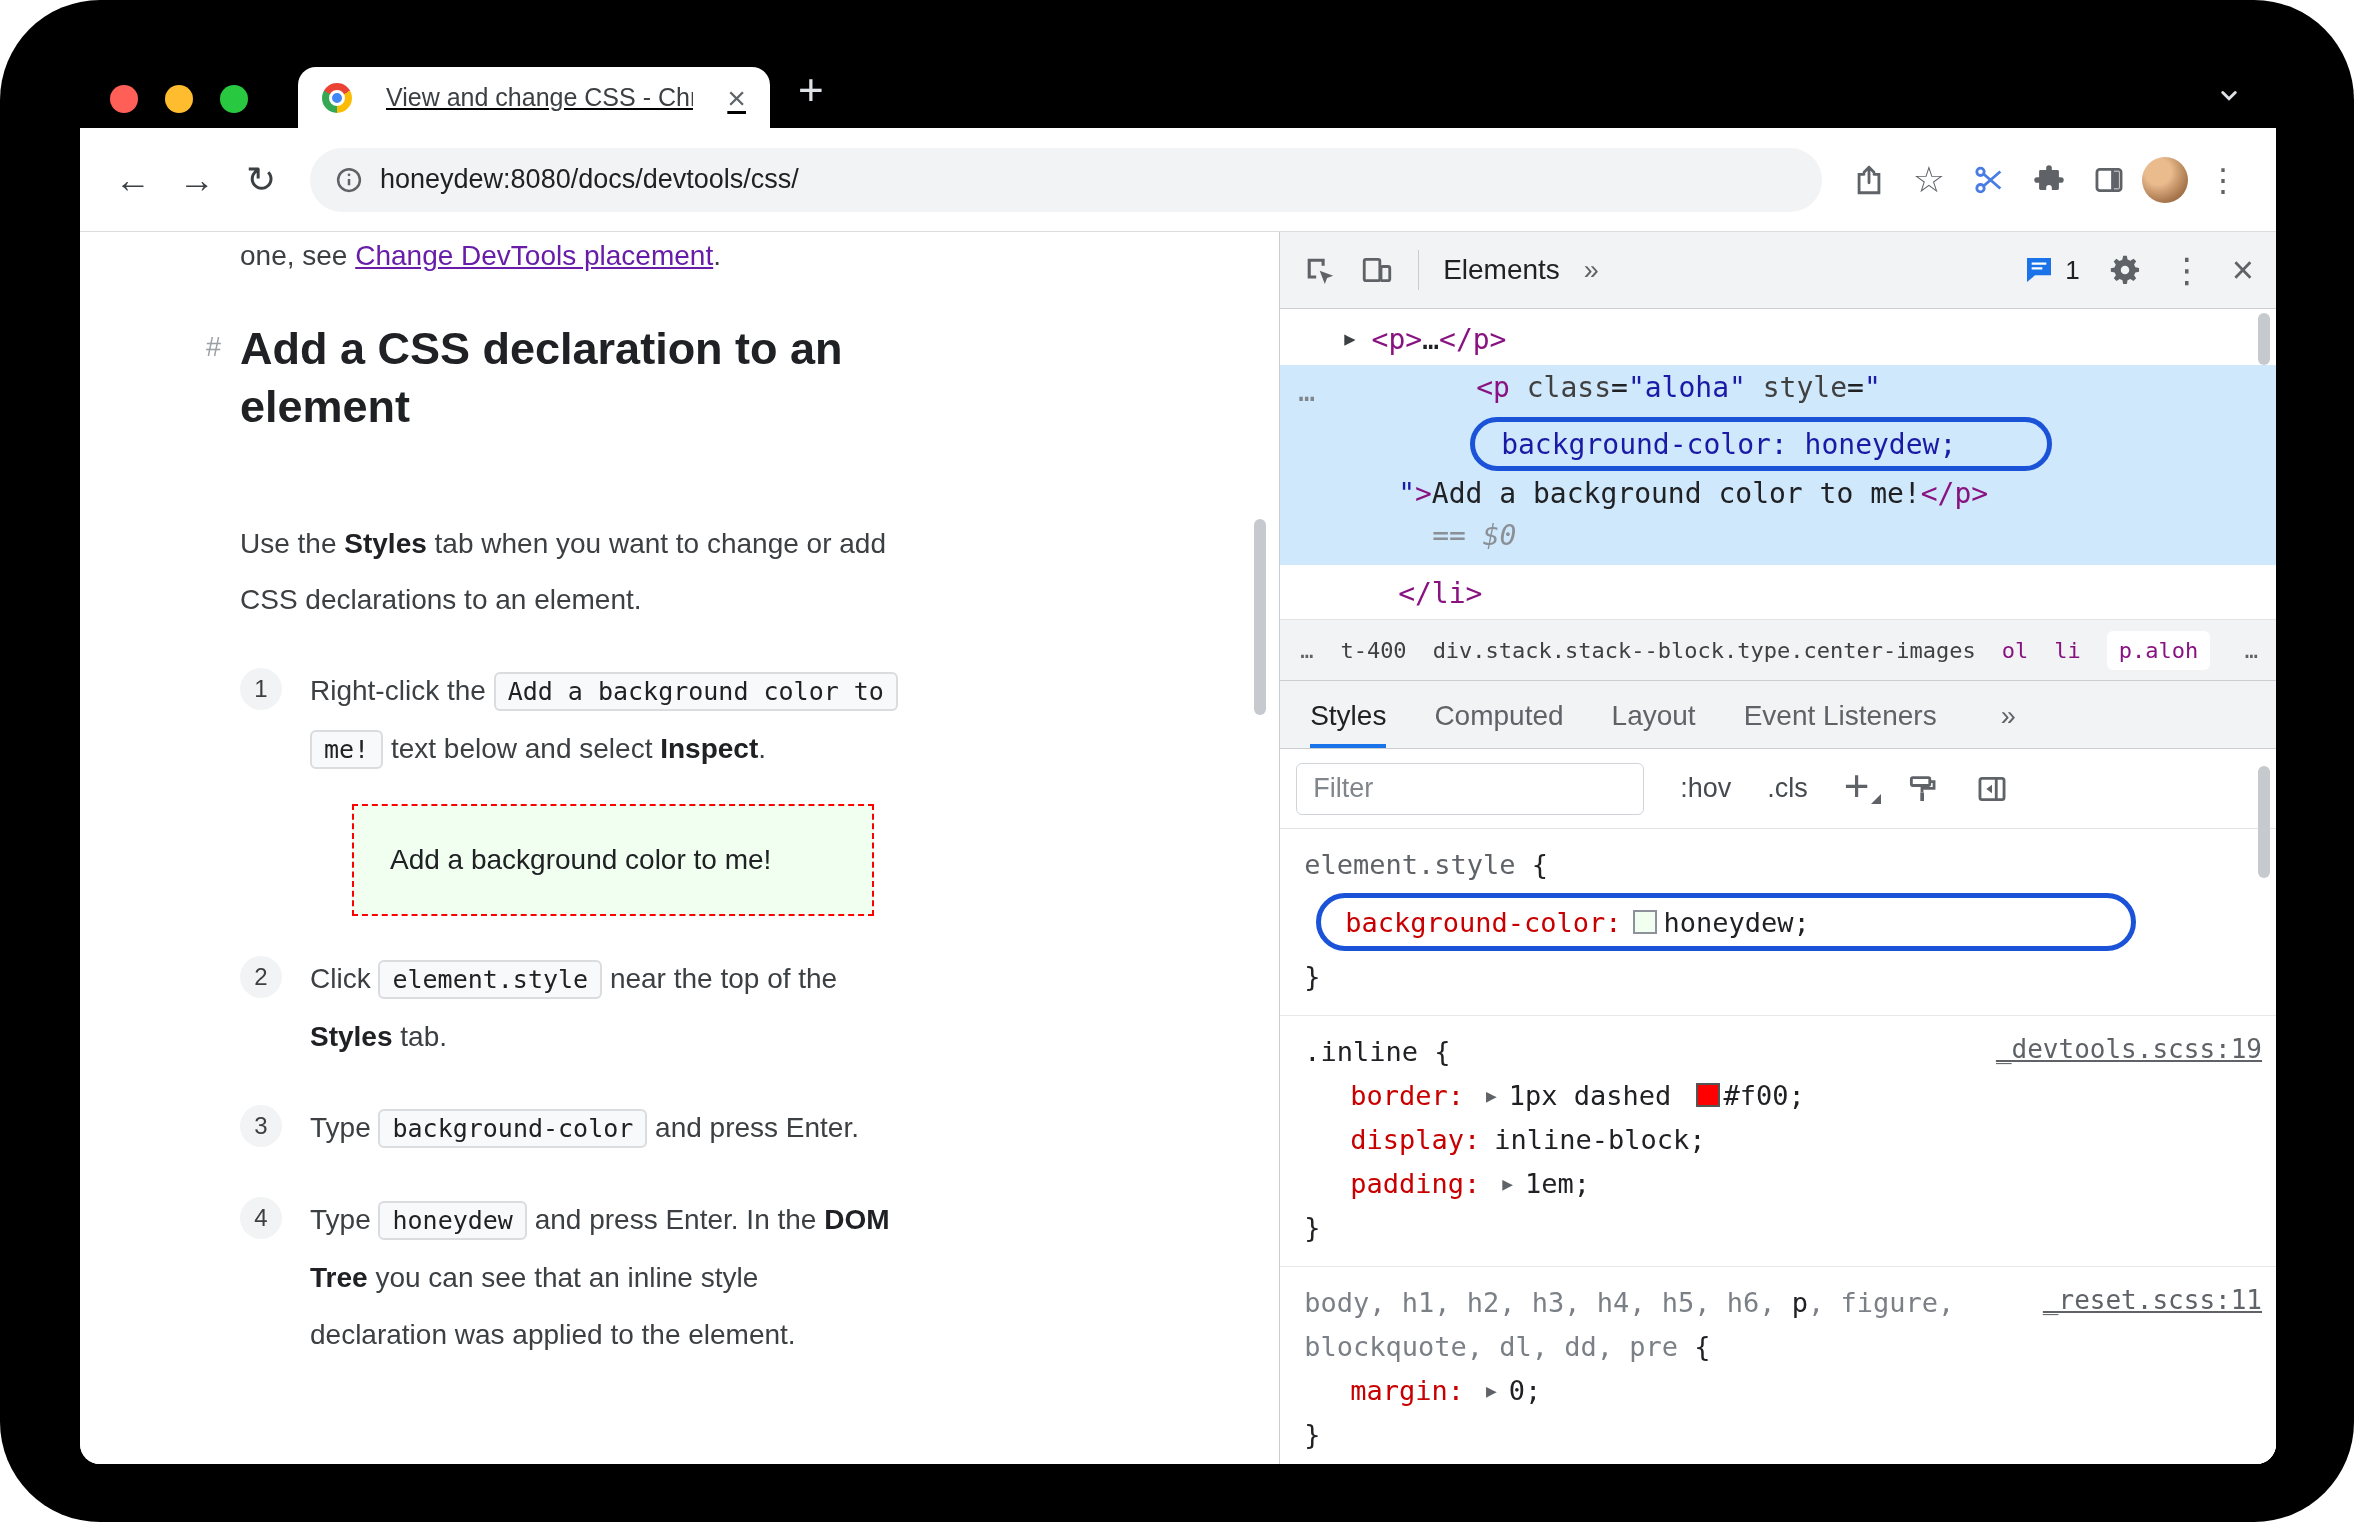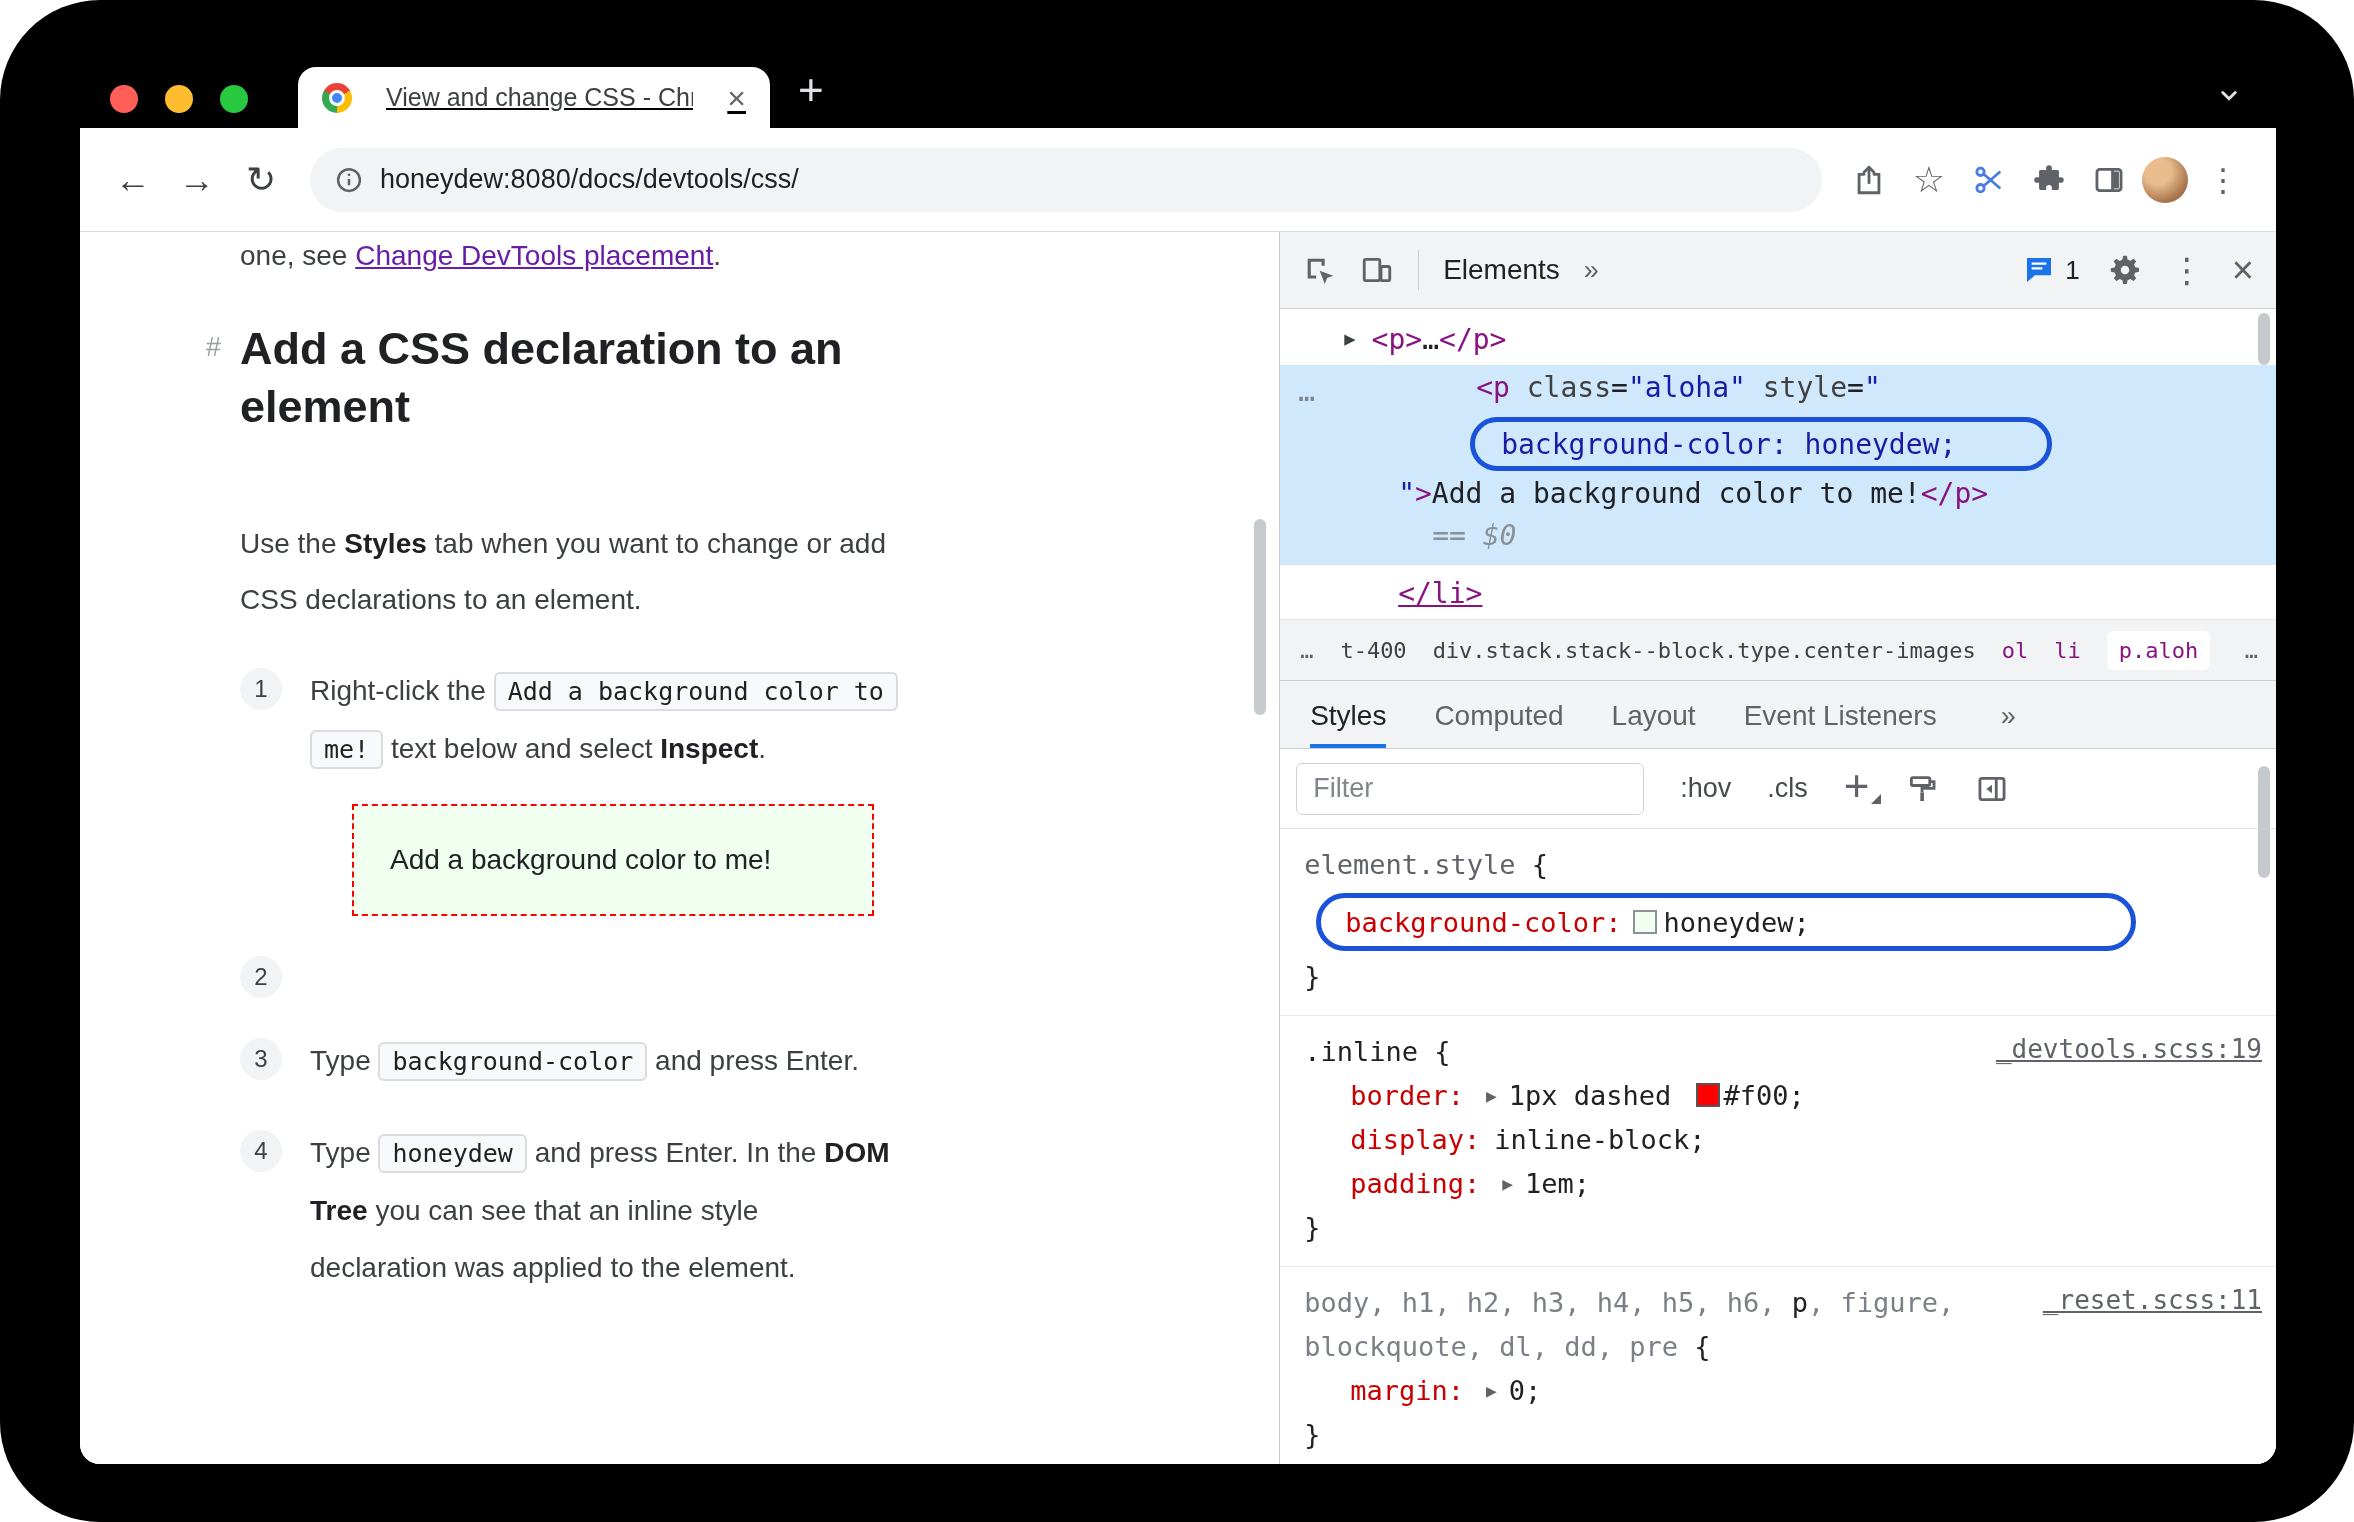--- a/index.html
+++ b/index.html
@@ -64,21 +64,21 @@
   .dom-row1{position:absolute;top:14px;left:64px;white-space:pre;}
   .dom-arrow{font-size:19px;color:#3c4043;margin-right:16px;vertical-align:4px;}
   .dom-sel{position:absolute;top:56px;left:0;right:0;height:200px;background:#cfe8fc;}
   .sel-ellipsis{position:absolute;left:18px;top:10px;color:#80868b;letter-spacing:2px;}
   .sel-l1{position:absolute;left:196px;top:6px;white-space:pre;}
   .ring-dom{position:absolute;left:190px;top:52px;width:582px;height:54px;border:5px solid #1a53d8;border-radius:27px;display:flex;align-items:center;padding-left:26px;box-sizing:border-box;background:transparent;}
   .ring-dom span{color:#1a1aa6;white-space:pre;}
   .sel-l3{position:absolute;left:118px;top:112px;white-space:pre;}
   .sel-l4{position:absolute;left:152px;top:154px;color:#8a9096;white-space:pre;}
   .sel-l4 i{font-style:italic;}
-  .dom-close-row{position:absolute;left:118px;top:268px;color:#881280;text-decoration:underline;}
+  .dom-close-row{position:absolute;left:118px;top:268px;color:#881280;}
   .c-tag{color:#881280;}.c-attr{color:#404040;}.c-val{color:#1a1aa6;}.c-plain{color:#202124;}
   .dom-scroll{position:absolute;right:6px;top:4px;width:12px;height:52px;background:#c6c9cd;border-radius:6px;}
 
   .dt-crumbs{height:62px;background:#f1f3f4;border-top:1px solid #e1e3e6;border-bottom:1px solid #cacdd1;display:flex;align-items:center;gap:26px;padding:0 20px;font-family:"DejaVu Sans Mono",monospace;font-size:22px;overflow:hidden;position:relative;box-sizing:border-box;flex:0 0 auto;white-space:nowrap;}
   .crumb-sel{background:#fff;border-radius:6px;padding:7px 12px;}
   .crumbs-overflow{position:absolute;right:0;top:1px;bottom:1px;display:flex;align-items:center;padding:0 18px 0 10px;background:#f1f3f4;color:#5f6368;}
   .crumb-ellipsis{color:#5f6368;letter-spacing:1px;}
 
   .dt-tabs{height:68px;background:#f1f3f4;border-bottom:1px solid #cacdd1;display:flex;align-items:flex-end;padding:0 0 0 30px;gap:48px;font-size:28px;color:#5f6368;box-sizing:border-box;flex:0 0 auto;}
   .dt-tab{padding-bottom:16px;}
@@ -198,20 +198,21 @@
 
           <div class="step">
             <div class="stepnum">1</div>
             <div class="steptext"><span>Right-click the </span><code class="chip">Add a background color to me!</code><span> text below and select </span><b>Inspect</b><span>.</span></div>
           </div>
 
           <div class="demo">Add a background color to me!</div>
 
           <div class="step">
             <div class="stepnum">2</div>
+            <div class="steptext"><span>Click </span><code class="chip">element.style</code><span> near the top of the </span><b>Styles</b><span> tab.</span></div>
           </div>
 
           <div class="step">
             <div class="stepnum">3</div>
             <div class="steptext"><span>Type </span><code class="chip">background-color</code><span> and press Enter.</span></div>
           </div>
 
           <div class="step">
             <div class="stepnum">4</div>
             <div class="steptext"><span>Type </span><code class="chip">honeydew</code><span> and press Enter. In the </span><b>DOM Tree</b><span> you can see that an inline style declaration was applied to the element.</span></div>

